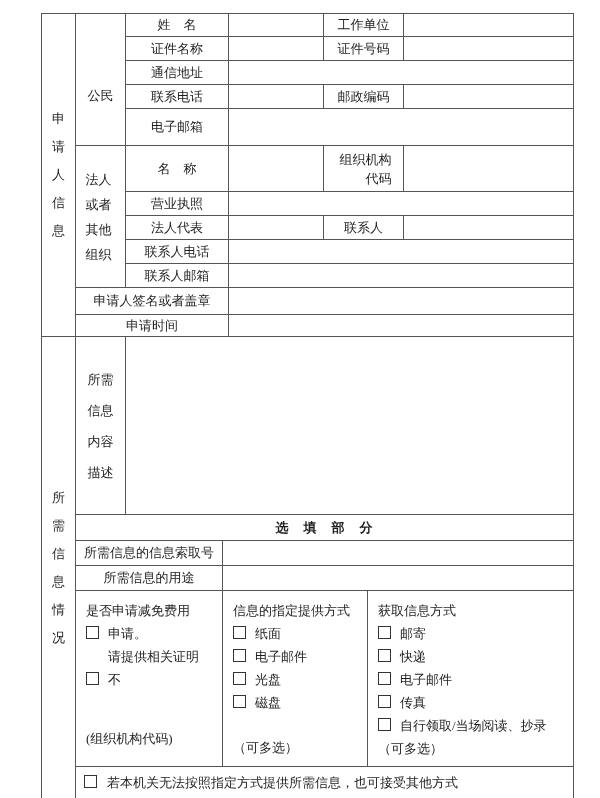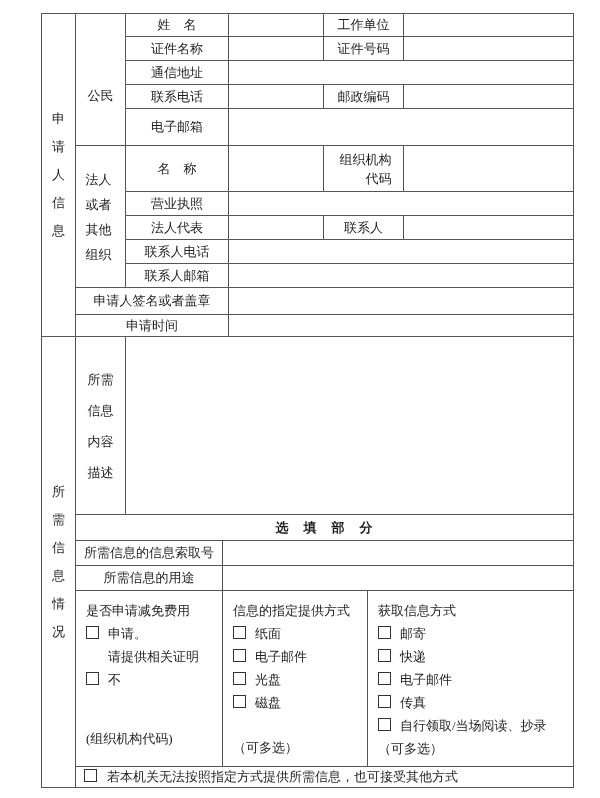--- a/index.html
+++ b/index.html
@@ -199,19 +199,19 @@
       <div class="opt">
         <span class="cb"></span><span>传真</span>
       </div>
       <div class="opt">
         <span class="cb"></span><span>自行领取/当场阅读、抄录</span>
       </div>
       <div class="opt">（可多选）</div>
     </td>
   </tr>
 
-  <tr style="height:21px">
+  <tr style="height:32px">
     <td colspan="7" class="bottom-cell">
       <span class="cb"></span><span>若本机关无法按照指定方式提供所需信息，也可接受其他方式</span>
     </td>
   </tr>
 </tbody>
   </table>
 
 </body></html>

